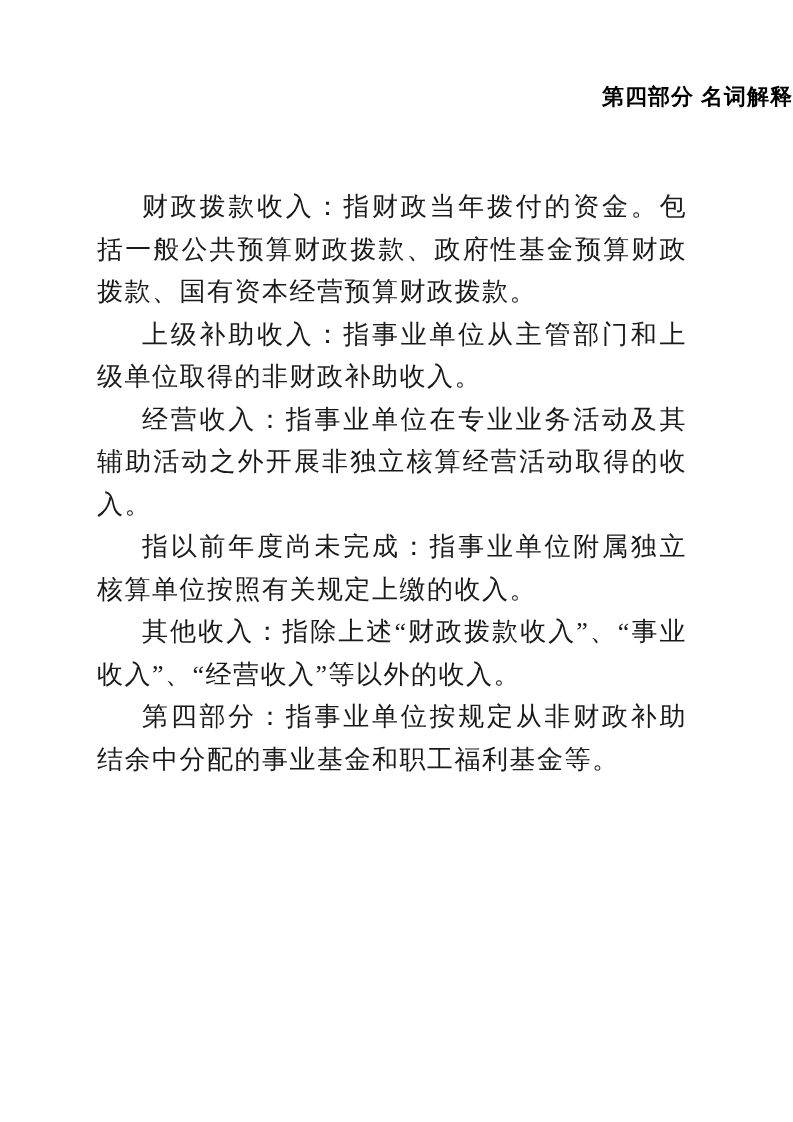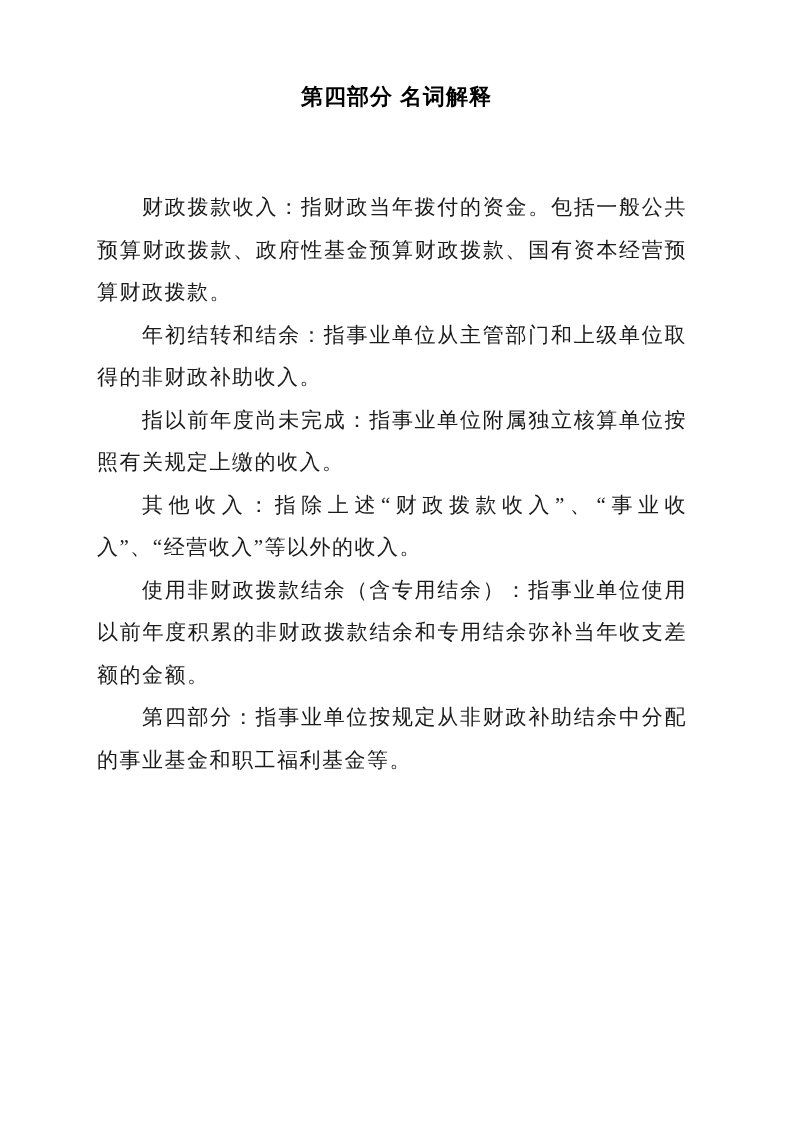--- a/index.html
+++ b/index.html
@@ -10,35 +10,35 @@
     height: 1122px;
     background: #ffffff;
     overflow: hidden;
     color: #000000;
   }
   .doc-title {
     position: absolute;
     top: 83px;
     left: 0;
     width: 100%;
-    text-align: center;
+    text-align: right;
     font-family: "Liberation Sans", "DejaVu Sans", sans-serif;
     font-weight: bold;
     font-size: 22px;
     line-height: 28px;
     letter-spacing: 1px;
     color: #000000;
   }
   .doc-body {
     position: absolute;
     top: 186px;
     left: 97px;
     width: 590px;
     font-family: "Liberation Serif", "DejaVu Serif", serif;
-    font-size: 21px;
+    font-size: 26px;
     line-height: 42.5px;
     letter-spacing: 1.5px;
     text-align: justify;
     text-justify: inter-character;
     color: #1a1a1a;
   }
   .doc-body p {
     margin: 0;
     text-indent: 45px;
   }
@@ -55,21 +55,21 @@
   }
 </style>
 </head>
 <body>
 
 <div class="page">
   <div class="doc-title">第四部分 名词解释</div>
 
   <div class="doc-body">
     <p>财政拨款收入：指财政当年拨付的资金。包括一般公共预算财政拨款、政府性基金预算财政拨款、国有资本经营预算财政拨款。</p>
-    <p>年初结转和结余：指事业单位从主管部门和上级单位取得的非财政补助收入。</p>
+    <p>上级补助收入：指事业单位从主管部门和上级单位取得的非财政补助收入。</p>
+    <p>经营收入：指事业单位在专业业务活动及其辅助活动之外开展非独立核算经营活动取得的收入。</p>
     <p>指以前年度尚未完成：指事业单位附属独立核算单位按照有关规定上缴的收入。</p>
     <p>其他收入：指除上述“财政拨款收入”、“事业收入”、“经营收入”等以外的收入。</p>
-    <p>使用非财政拨款结余（含专用结余）：指事业单位使用以前年度积累的非财政拨款结余和专用结余弥补当年收支差额的金额。</p>
     <p>第四部分：指事业单位按规定从非财政补助结余中分配的事业基金和职工福利基金等。</p>
   </div>
 
   <div class="page-footer">- 18 -</div>
 </div>
 
 </body></html>

